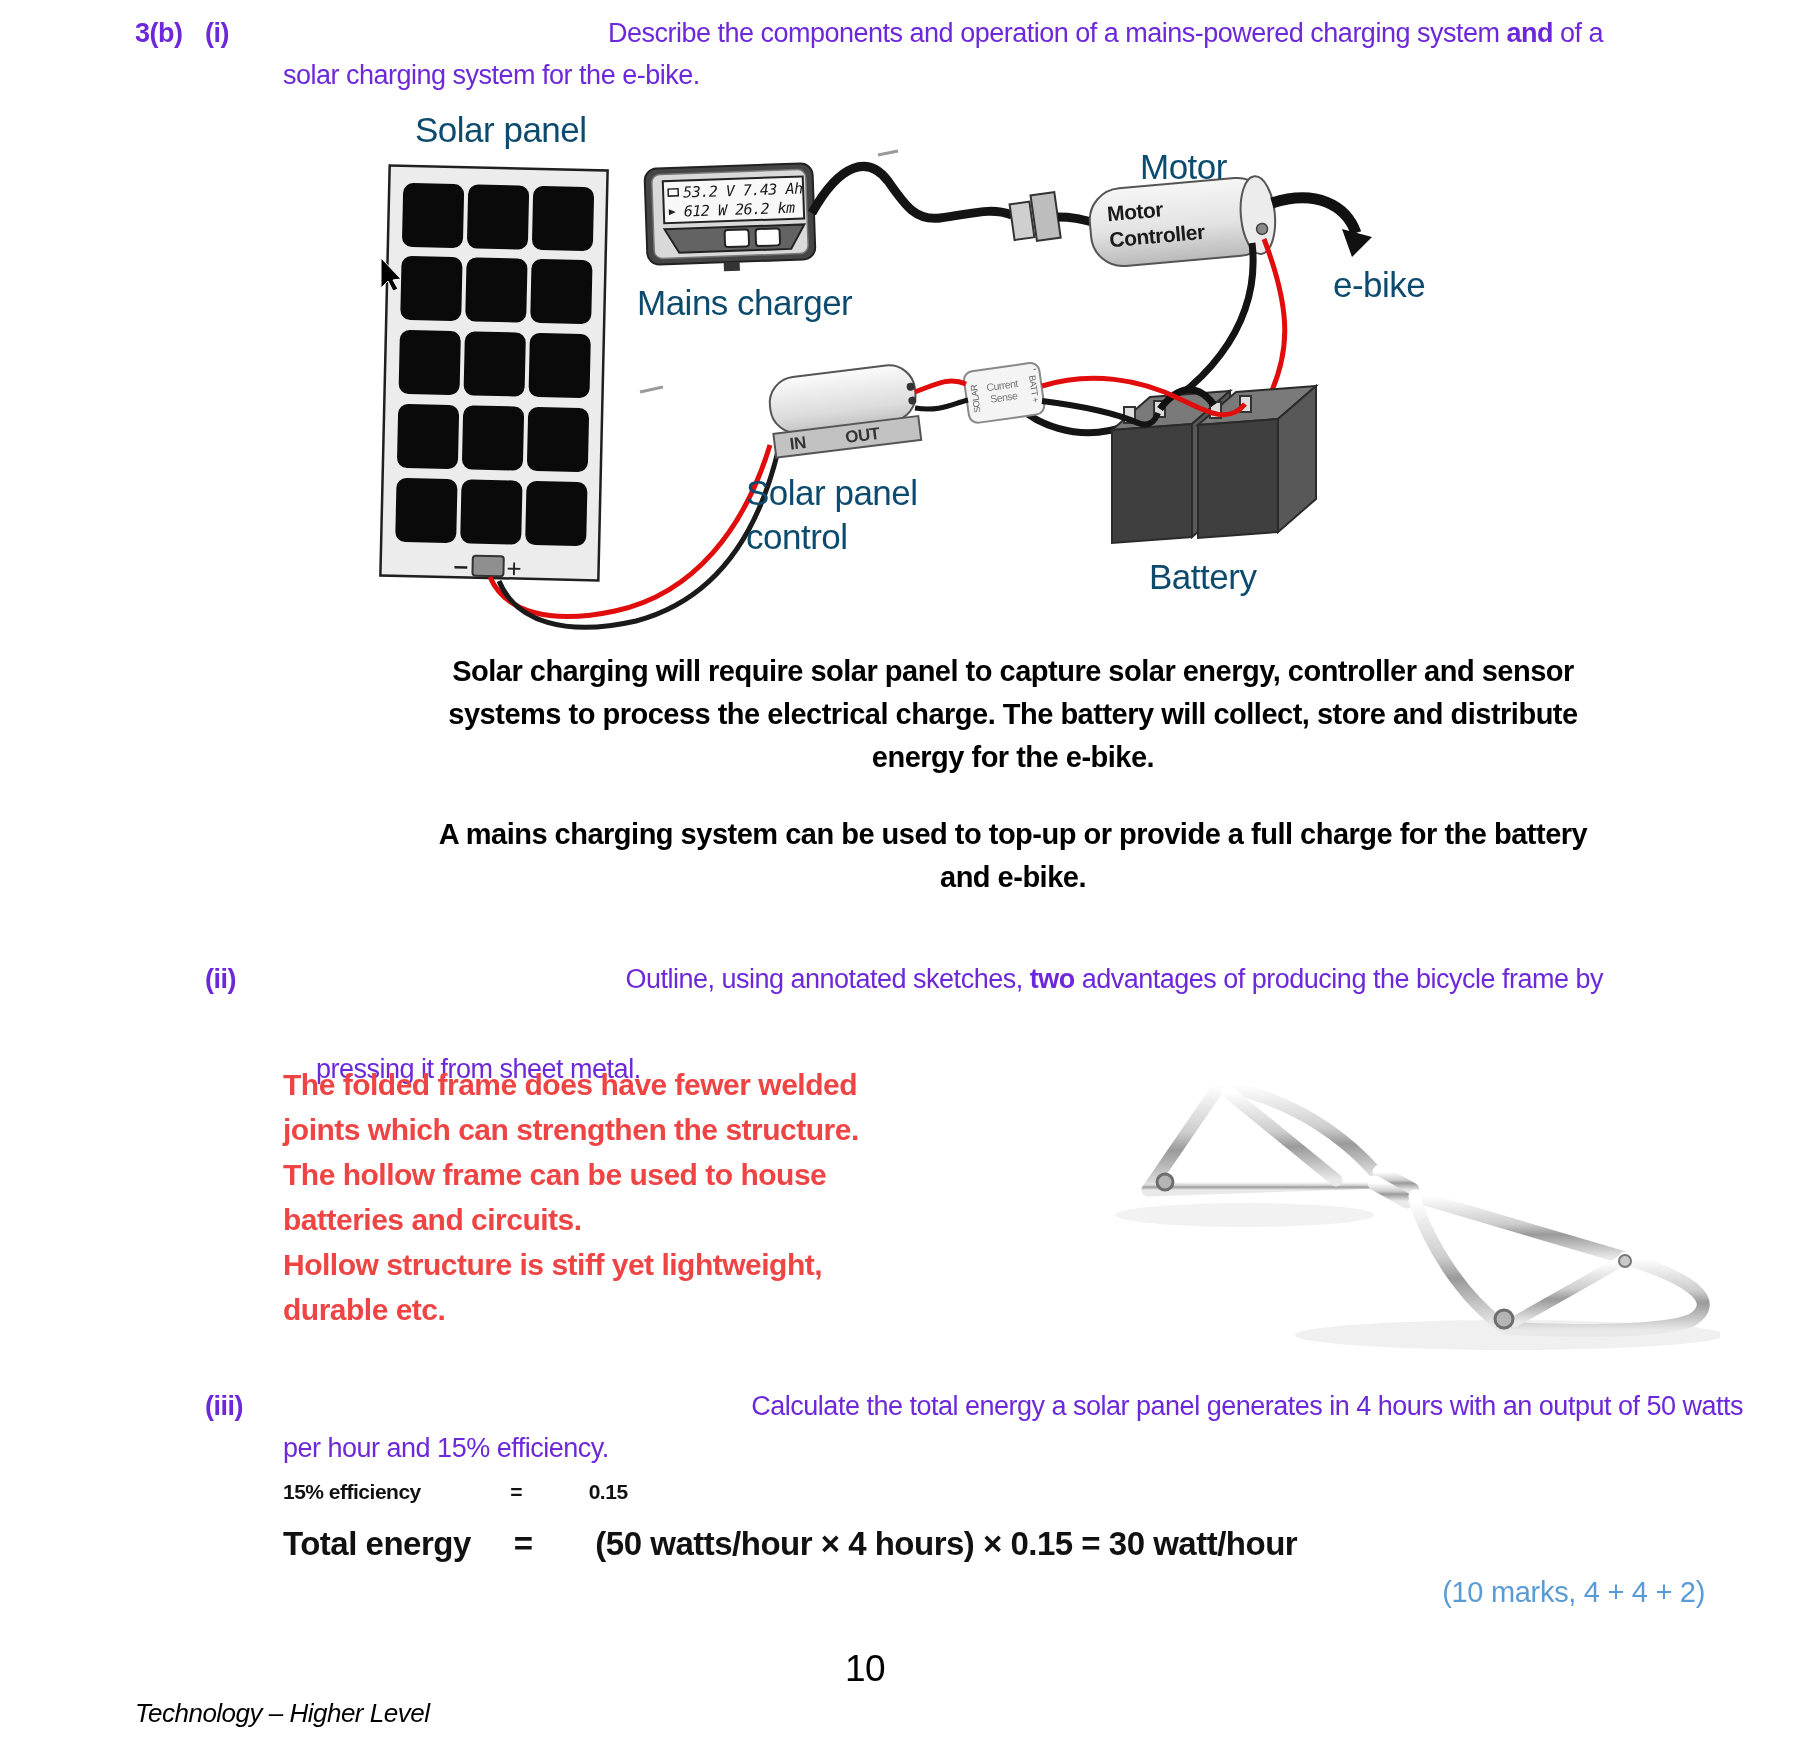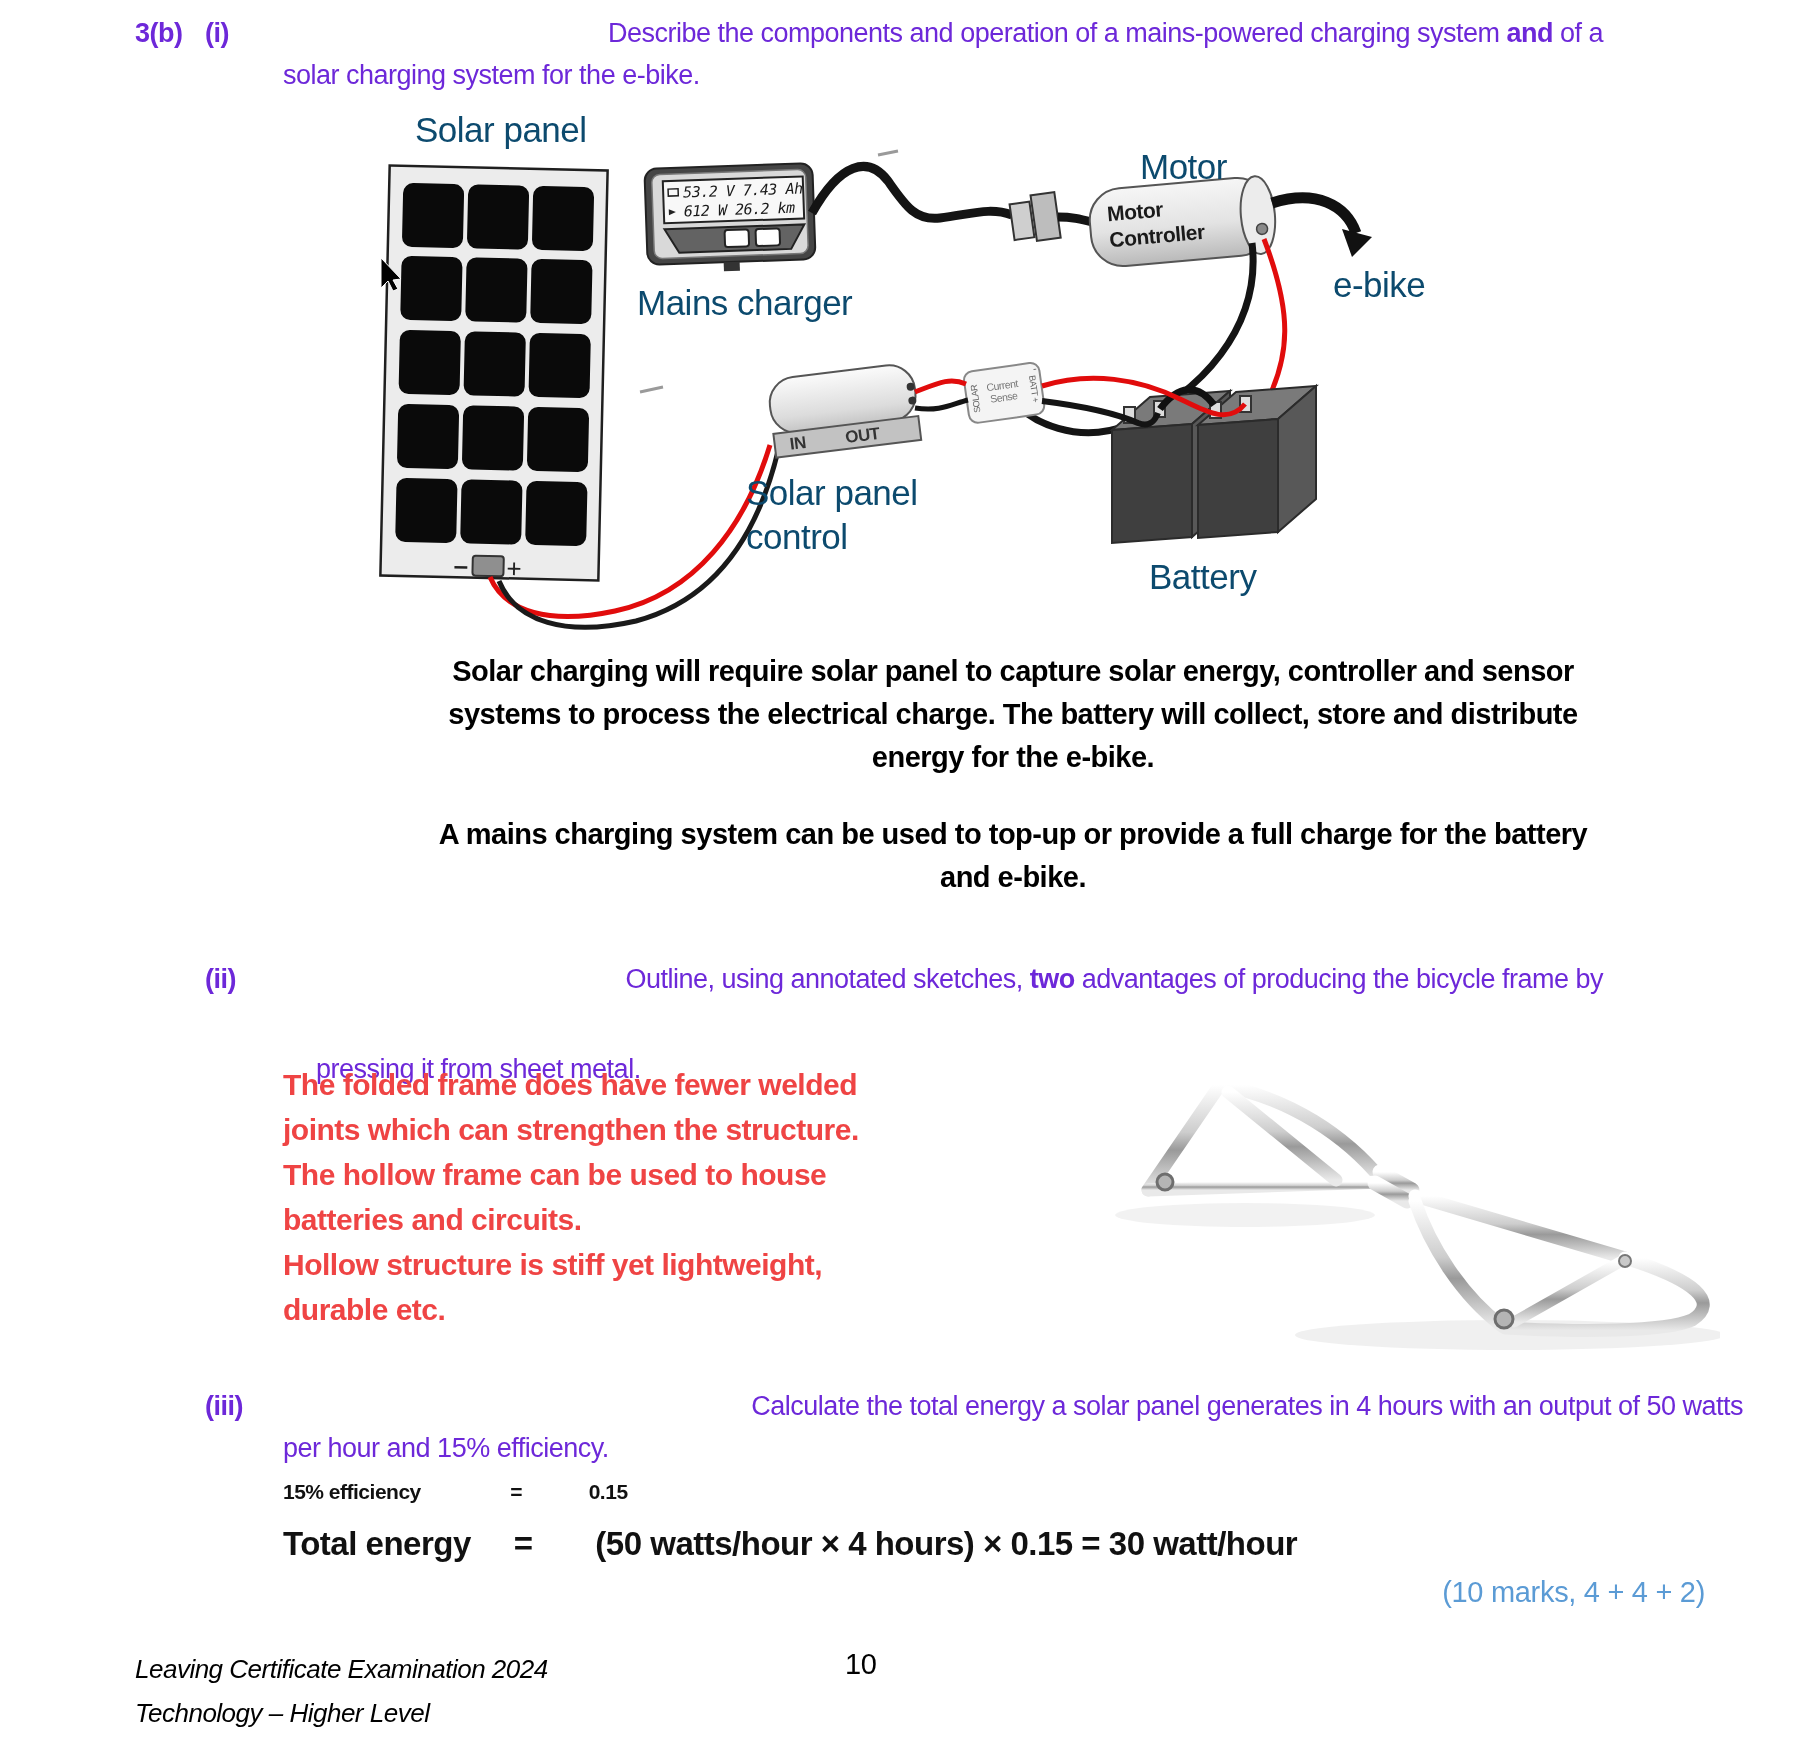--- a/index.html
+++ b/index.html
@@ -13,21 +13,21 @@
     overflow:hidden;
   }
   .abs{position:absolute;}
   .qtext{font-size:27px;line-height:42px;color:#6d28d9;text-align:right;}
   .bold{font-weight:bold;}
   .ans{font-size:29px;line-height:43px;font-weight:bold;color:#000;white-space:pre-line;text-align:center;}
   .ans2{font-size:30px;line-height:45px;font-weight:bold;color:#ef4444;white-space:pre-line;}
   .dlabel{font-size:35px;color:#0c4a6e;white-space:pre-line;line-height:44px;}
   .marks{font-size:29px;color:#5B9BD5;letter-spacing:-0.3px;}
   .footer{font-size:26px;font-style:italic;line-height:42px;color:#000;}
-  .pagenum{font-size:29px;color:#000;}
+  .pagenum{font-size:37px;color:#000;}
   .calcrow span{display:inline-block;}
   svg text{font-family:"Liberation Sans",sans-serif;}
   .lcd{font-family:"DejaVu Sans Mono",monospace;font-style:italic;}
 </style>
 </head>
 <body>
 
 <div class="page">
 
   <div class="abs qtext bold" style="left:135px;top:12px;">3(b)</div>
@@ -232,17 +232,16 @@
     <span>0.15</span>
   </div>
   <div class="abs calcrow" style="left:283px;top:1525px;font-size:33px;font-weight:bold;">
     <span style="width:222px;">Total energy</span>
     <span style="width:73px;">=</span>
     <span>(50 watts/hour × 4 hours) × 0.15 = 30 watt/hour</span>
   </div>
 
   <div class="abs marks" style="right:114px;top:1576px;">(10 marks, 4 + 4 + 2)</div>
 
-  <div class="abs footer" style="left:135px;top:1648px;">Leaving Certificate Examination 2024</div>
   <div class="abs footer" style="left:135px;top:1692px;">Technology – Higher Level</div>
   <div class="abs pagenum" style="left:845px;top:1648px;">10</div>
 
 </div>
 
 </body></html>

